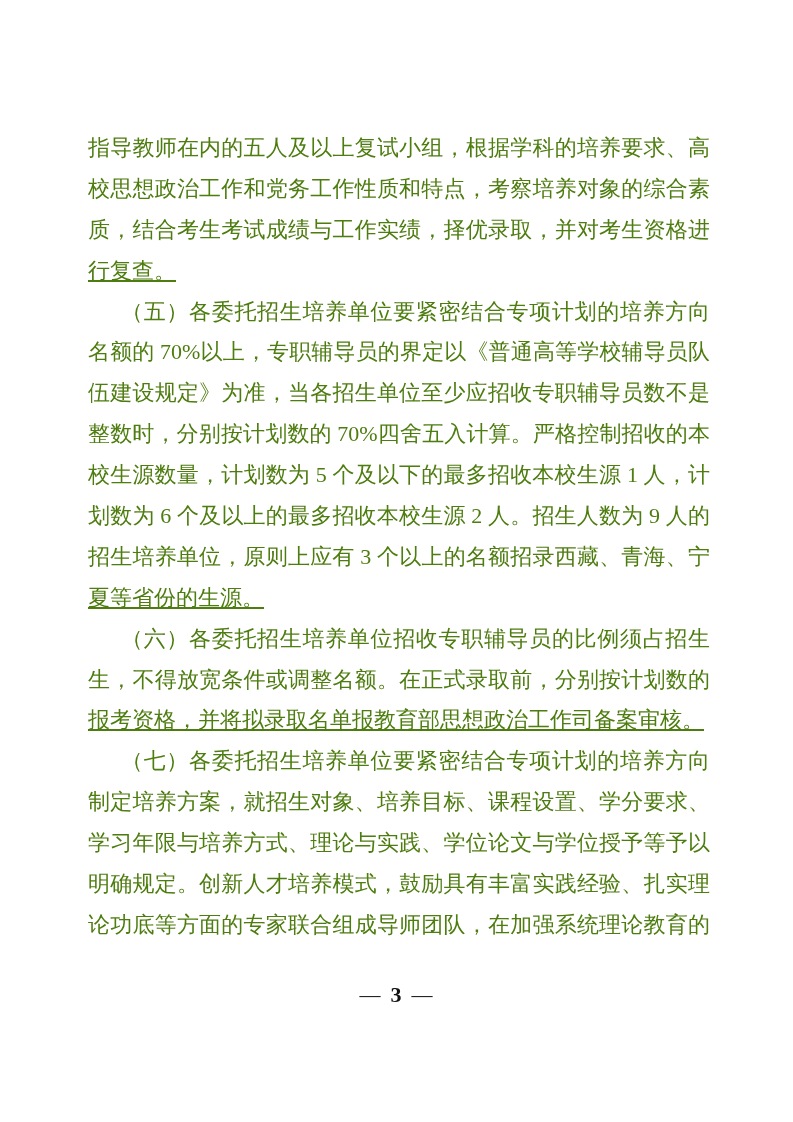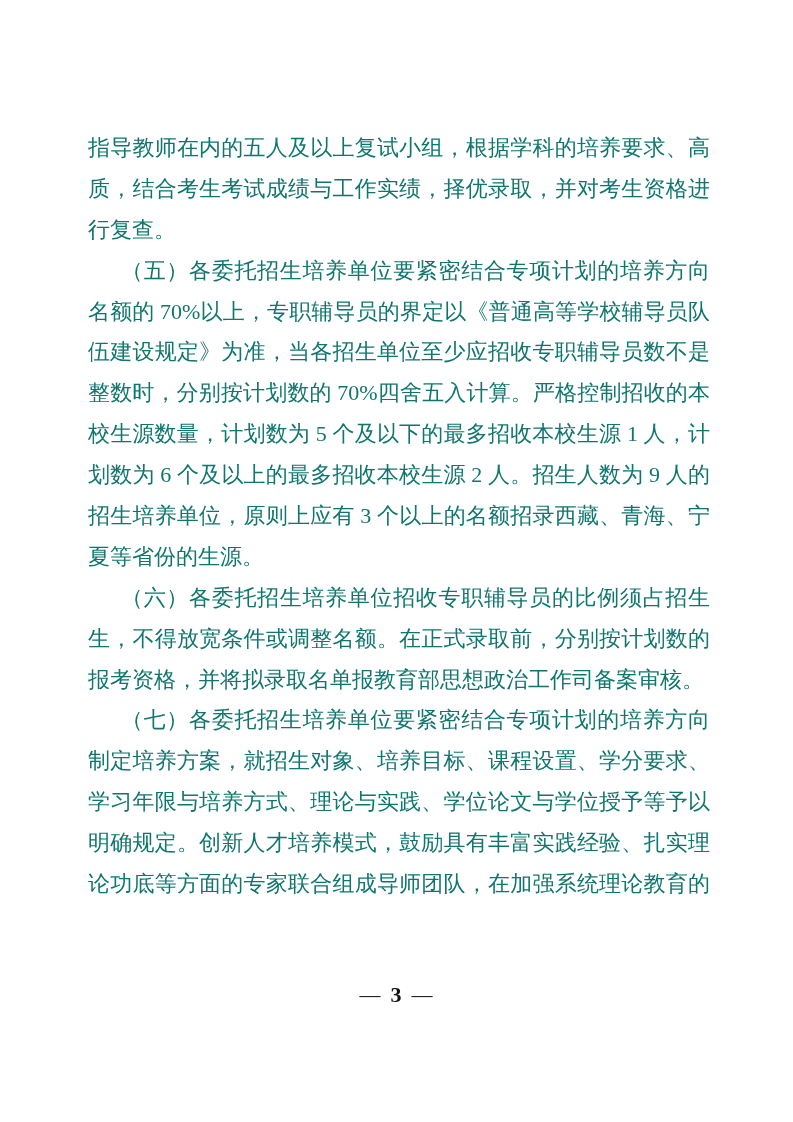--- a/index.html
+++ b/index.html
@@ -11,33 +11,33 @@
   .page {
     position: relative;
     width: 793px; height: 1122px;
     background: #ffffff;
     overflow: hidden;
   }
   .doc-body {
     position: absolute;
     left: 88px; top: 128px;
     width: 622px;
-    color: #0f766e;
+    color: #4d7c0f;
   }
   .para { margin: 0; padding: 0; }
   .line {
     font-size: 22px;
     line-height: 40.9px;
     height: 40.9px;
     text-align: justify;
     text-align-last: justify;
     text-justify: auto;
     white-space: normal;
   }
-  .line.no-stretch { text-align-last: left; }
+  .line.no-stretch { text-align-last: left; text-decoration: underline; }
   .line.indent { text-indent: 1.5em; }
   .footer {
     position: absolute;
     top: 982px; left: 0;
     width: 793px;
     text-align: center;
     font-size: 21px;
     color: #111111;
     letter-spacing: 1px;
   }
@@ -47,20 +47,21 @@
     margin: 0 9px;
   }
 </style>
 </head>
 <body>
 
 <div class="page">
   <div class="doc-body">
       <div class="para">
         <div class="line">指导教师在内的五人及以上复试小组，根据学科的培养要求、高</div>
+        <div class="line">校思想政治工作和党务工作性质和特点，考察培养对象的综合素</div>
         <div class="line">质，结合考生考试成绩与工作实绩，择优录取，并对考生资格进</div>
         <div class="line no-stretch">行复查。</div>
       </div>
       <div class="para">
         <div class="line indent">（五）各委托招生培养单位要紧密结合专项计划的培养方向</div>
         <div class="line">名额的 70%以上，专职辅导员的界定以《普通高等学校辅导员队</div>
         <div class="line">伍建设规定》为准，当各招生单位至少应招收专职辅导员数不是</div>
         <div class="line">整数时，分别按计划数的 70%四舍五入计算。严格控制招收的本</div>
         <div class="line">校生源数量，计划数为 5 个及以下的最多招收本校生源 1 人，计</div>
         <div class="line">划数为 6 个及以上的最多招收本校生源 2 人。招生人数为 9 人的</div>

